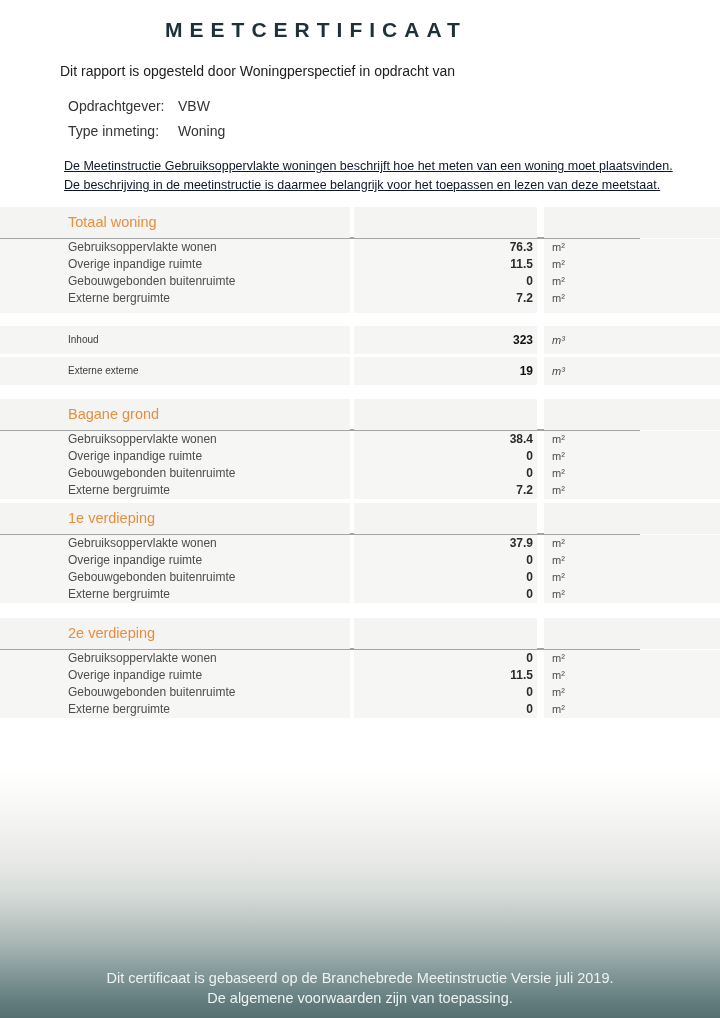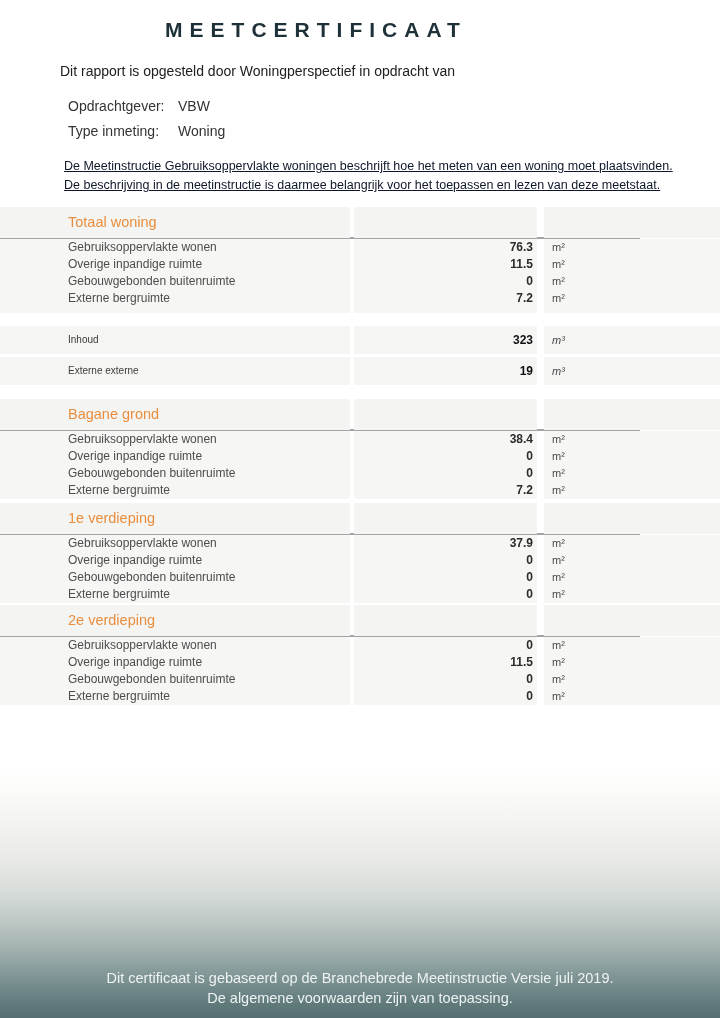--- a/index.html
+++ b/index.html
@@ -38,21 +38,21 @@
     grid-template-columns:350px 4px 183px 7px 176px;
     width:640px;
   }
   .cell { background:#f6f6f5; }
   .gap  { background:transparent; }
 
   .section { position:absolute; left:0; width:720px; }
   .sec-totaal   { top:207px; }
   .sec-bagane   { top:399px; }
   .sec-verd1    { top:503px; }
-  .sec-verd2    { top:605px; }
+  .sec-verd2    { top:618px; }
 
   .header-band { height:30px; border-bottom:2px solid #a3a5a4; }
   .header-band .cell { background:#f4f4f3; }
   .sec-title {
     display:block; padding-left:68px; line-height:31px;
     font-size:14.5px; color:#e88e3e;
   }
 
   .row-band { height:17px; }
   .row-band .label {

